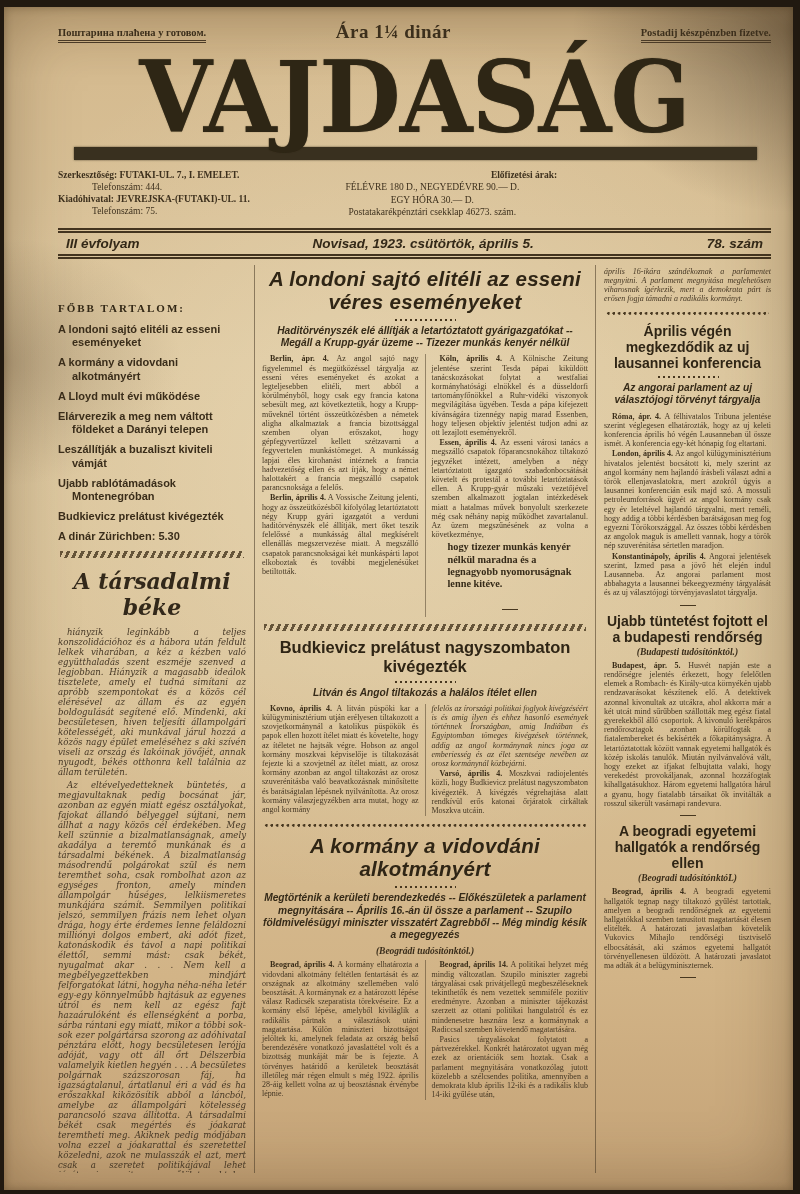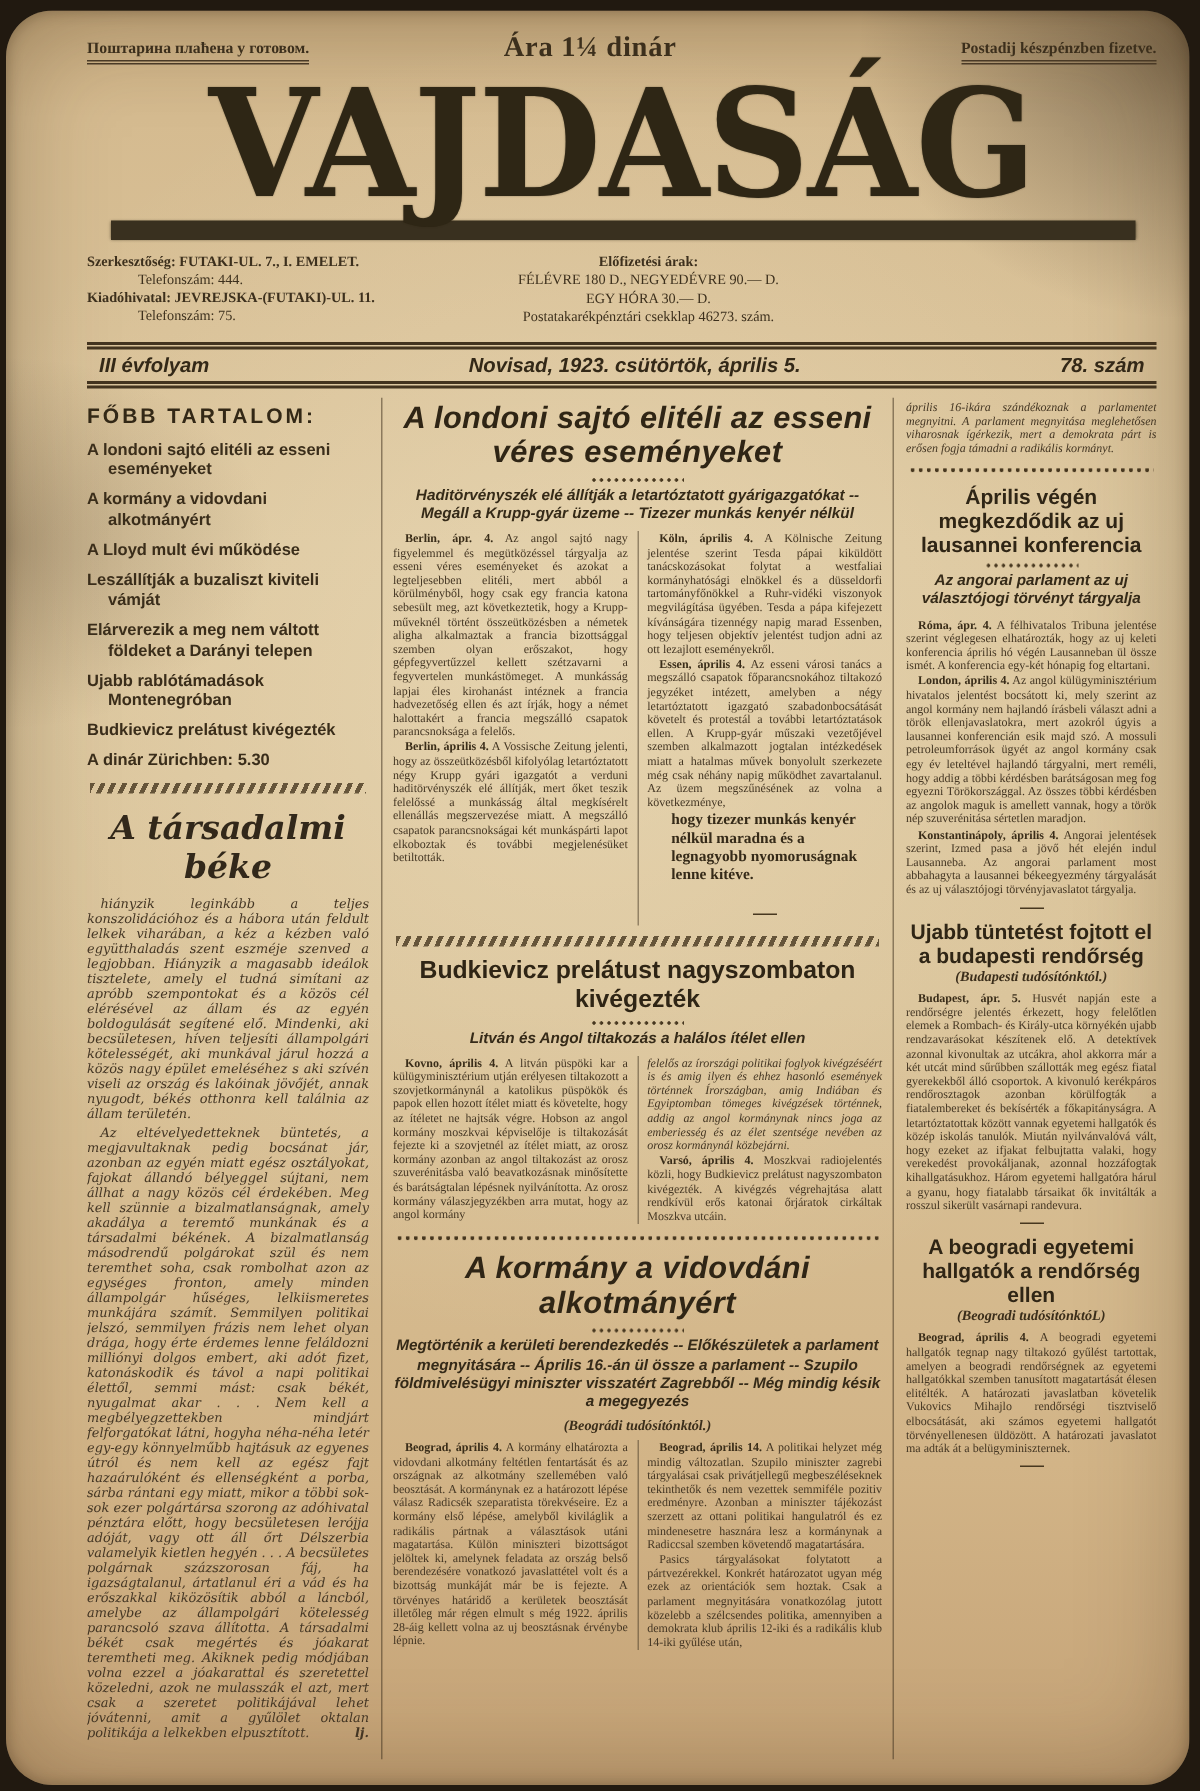--- a/index.html
+++ b/index.html
@@ -10,21 +10,20 @@
   }
   .paper{
     position:absolute;left:4px;top:7px;right:7px;bottom:4px;overflow:hidden;
     background:
       radial-gradient(90% 60% at 48% 38%, rgba(255,246,220,.30), rgba(255,246,220,0) 62%),
       radial-gradient(40% 22% at 100% 2%, rgba(25,16,8,.42), rgba(25,16,8,0) 70%),
       radial-gradient(30% 14% at 0% 30%, rgba(60,40,20,.25), rgba(60,40,20,0) 75%),
       linear-gradient(180deg,#c9ad81 0,#d5bb90 6%,#dbc59c 30%,#d9c298 56%,#d2b487 82%,#c4a276 100%);
     box-shadow: inset 0 0 70px rgba(70,45,20,.35), inset 0 0 10px rgba(40,25,10,.35);
     color:#453724;
-    border-radius:31px;
   }
   .inner{position:absolute;inset:0;padding:14px 22px 0 54px;}
 
   
   .topbar{display:flex;justify-content:space-between;align-items:flex-end;
     font-weight:bold;font-size:10.5px;color:#3c2f1c;}
   .topbar .edge{border-bottom:3px double #4a3a26;padding-bottom:2px;}
   .topbar .price{font-size:19px;letter-spacing:.5px;transform:translateX(-30px);}
   .masthead{
     text-align:center;font-family:"DejaVu Serif",serif;font-weight:bold;
@@ -34,21 +33,21 @@
   }
   .mast-bar{height:13px;background:#39301f;margin:4px 14px 0 16px;box-shadow:0 0 2px rgba(46,38,21,.7);}
   .inforow{display:flex;margin-top:9px;align-items:flex-start;}
   .inf-left{width:35%;font-size:9.5px;line-height:12px;color:#3d301d;}
   .inf-left .l1,.inf-left .l3{font-weight:bold;}
   .inf-left .l2,.inf-left .l4{padding-left:34px;}
   .inf-center{width:30%;text-align:center;}
   .tagline{font-family:"Liberation Sans",sans-serif;font-weight:bold;font-size:12.5px;line-height:14px;color:#332816;}
   .tagline-sub{font-size:9px;letter-spacing:2px;margin-top:5px;color:#4a3b25;}
   .inf-right{width:35%;text-align:center;font-size:9.5px;line-height:12.5px;color:#3d301d;}
-  .inf-right .r1{font-weight:bold;}
+  .inf-right .r1{font-weight:bold;text-align:right;}
   .dateline{
     display:flex;justify-content:space-between;align-items:center;margin-top:9px;
     border-top:5px double #43341f;border-bottom:5px double #43341f;
     padding:3px 8px;font-family:"Liberation Sans",sans-serif;
     font-weight:bold;font-style:italic;font-size:13.5px;color:#332817;
   }
 
   
   .cols{display:flex;margin-top:6px;height:908px;overflow:hidden;}
   .col1{width:188px;padding:4px 8px 0 0;}
@@ -60,21 +59,21 @@
     background:repeating-linear-gradient(115deg,#47371f 0 3px,transparent 3px 6.5px);}
   .sep-dots{height:5px;margin:7px 2px;
     background:radial-gradient(circle 1.3px at 2.4px 2.4px,#47371f 1.2px,transparent 1.5px) repeat-x;
     background-size:5.4px 5px;}
   .mini-dots{width:62px;height:4px;margin:4px auto 3px;
     background:radial-gradient(circle 1.1px at 2px 2px,#47371f 1px,transparent 1.3px) repeat-x;
     background-size:5px 4px;}
   .dash-sep{width:16px;border-top:1.5px solid #47371f;margin:7px auto;}
 
   
-  .toc-title{font-family:Liberation Sans, sans-serif;font-weight:bold;font-size:14px;letter-spacing:2px;color:#33281645;color:#332816;}
+  .toc-title{font-family:Liberation Serif, serif;font-weight:bold;font-size:11px;letter-spacing:2px;color:#33281645;color:#332816;margin-top:33px;}
   .toc{list-style:none;margin:9px 0 0;padding:0;
     font-family:"Liberation Sans",sans-serif;font-weight:bold;font-size:11px;line-height:13.5px;color:#3a2d1a;}
   .toc li{margin-bottom:6.5px;padding-left:14px;text-indent:-14px;}
   .ed-title{font-family:"DejaVu Serif",serif;font-style:italic;font-weight:600;
     font-size:22px;text-align:center;margin:10px 0 7px;color:#32281a;}
   .ed p{font-family:"DejaVu Serif",serif;font-style:italic;font-size:8.6px;line-height:10px;
     text-align:justify;text-indent:9px;margin:0 0 3px;color:#443624;}
   .ed .sig{float:right;font-weight:bold;}
 
   
@@ -132,22 +131,22 @@
     </div>
 
     <div class="cols">
 
       <div class="col1">
         <div class="toc-title">FŐBB TARTALOM:</div>
         <ul class="toc">
           <li>A londoni sajtó elitéli az esseni eseményeket</li>
           <li>A kormány a vidovdani alkotmányért</li>
           <li>A Lloyd mult évi működése</li>
+          <li>Elárverezik a meg nem váltott földeket a Darányi telepen</li>
           <li>Leszállítják a buzaliszt kiviteli vámját</li>
-          <li>Elárverezik a meg nem váltott földeket a Darányi telepen</li>
           <li>Ujabb rablótámadások Montenegróban</li>
           <li>Budkievicz prelátust kivégezték</li>
           <li>A dinár Zürichben: 5.30</li>
         </ul>
         <div class="sep-chain"></div>
         <div class="ed">
           <h2 class="ed-title">A társadalmi béke</h2>
           <p>hiányzik leginkább a teljes konszolidációhoz és a hábora után feldult lelkek viharában, a kéz a kézben való együtthaladás szent eszméje szenved a legjobban. Hiányzik a magasabb ideálok tisztelete, amely el tudná simítani az apróbb szempontokat és a közös cél elérésével az állam és az egyén boldogulását segítené elő. Mindenki, aki becsületesen, híven teljesíti állampolgári kötelességét, aki munkával járul hozzá a közös nagy épület emeléséhez s aki szívén viseli az ország és lakóinak jövőjét, annak nyugodt, békés otthonra kell találnia az állam területén.</p>
           <p><span>Az eltévelyedetteknek büntetés, a megjavultaknak pedig bocsánat jár, azonban az egyén miatt egész osztályokat, fajokat állandó bélyeggel sújtani, nem állhat a nagy közös cél érdekében. Meg kell szünnie a bizalmatlanságnak, amely akadálya a teremtő munkának és a társadalmi békének. A bizalmatlanság másodrendű polgárokat szül és nem teremthet soha, csak rombolhat azon az egységes fronton, amely minden állampolgár hűséges, lelkiismeretes munkájára számít. Semmilyen politikai jelszó, semmilyen frázis nem lehet olyan drága, hogy érte érdemes lenne feláldozni milliónyi dolgos embert, aki adót fizet, katonáskodik és távol a napi politikai élettől, semmi mást: csak békét, nyugalmat akar . . . Nem kell a megbélyegzettekben mindjárt felforgatókat látni, hogyha néha-néha letér egy-egy könnyelműbb hajtásuk az egyenes útról és nem kell az egész fajt hazaárulóként és ellenségként a porba, sárba rántani egy miatt, mikor a többi sok-sok ezer polgártársa szorong az adóhivatal pénztára előtt, hogy becsületesen lerójja adóját, vagy ott áll őrt Délszerbia valamelyik kietlen hegyén . . . A becsületes polgárnak százszorosan fáj, ha igazságtalanul, ártatlanul éri a vád és ha erőszakkal kiközösítik abból a láncból, amelybe az állampolgári kötelesség parancsoló szava állította. A társadalmi békét csak megértés és jóakarat teremtheti meg. Akiknek pedig módjában volna ezzel a jóakarattal és szeretettel közeledni, azok ne mulasszák el azt, mert csak a szeretet politikájával lehet jóvátenni, amit a gyűlölet oktalan politikája a lelkekben elpusztított.</span> <span class="sig">lj.</span></p>
         </div>

